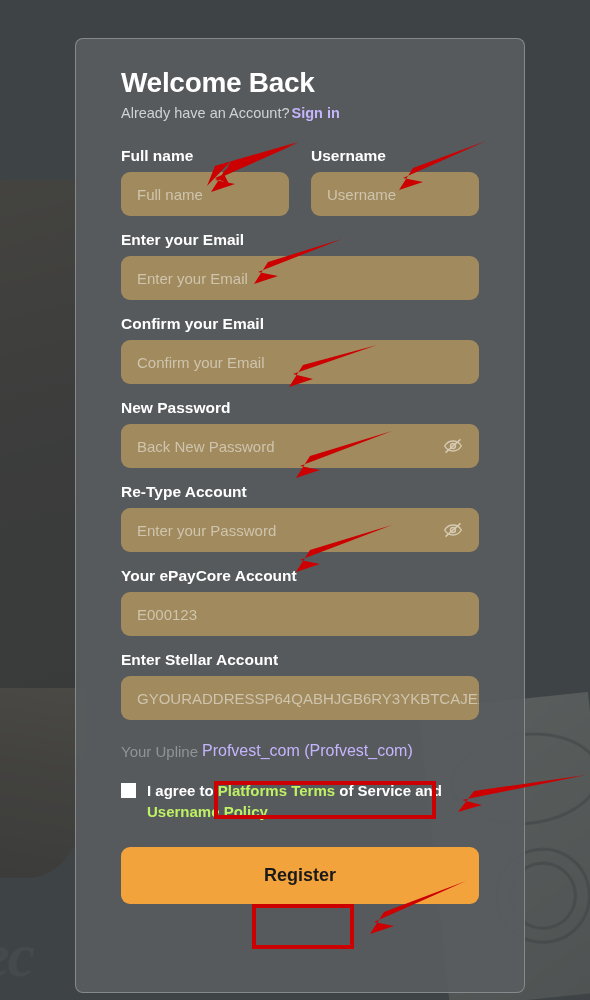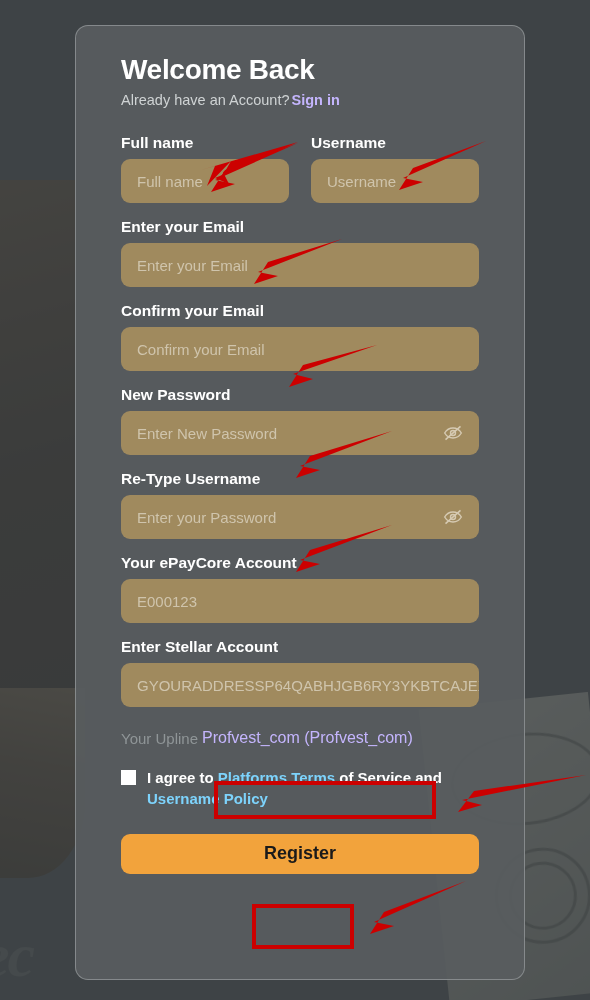--- a/index.html
+++ b/index.html
@@ -76,26 +76,26 @@
   .scrim {
     position: absolute;
     inset: 0;
     background: rgba(63,68,70,.80);
   }
 
   
   .card {
     position: absolute;
     left: 75px;
-    top: 25px;
+    top: 38px;
     width: 450px;
     height: 955px;
     background: rgba(88,93,95,.93);
     border: 1px solid rgba(190,196,198,.45);
-    border-radius: 13px;
+    border-radius: 8px;
     padding: 28px 45px 0 45px;
   }
 
   .title {
     font-size: 28px;
     font-weight: bold;
     color: #ffffff;
     letter-spacing: -0.3px;
     margin-bottom: 6px;
   }
@@ -179,24 +179,24 @@
     border: 1px solid #ffffff;
     margin-top: 3px;
     flex: 0 0 auto;
   }
   .terms-text {
     font-size: 15px;
     color: #ffffff;
     line-height: 1.42;
     font-weight: bold;
   }
-  .terms-text .lnk { color: #7dd3fc; }
+  .terms-text .lnk { color: #bef264; }
 
   .register-btn {
-    height: 40px;
+    height: 57px;
     background: #f2a33c;
     border-radius: 9px;
     display: flex;
     align-items: center;
     justify-content: center;
     font-size: 18px;
     font-weight: bold;
     color: #1a1a1a;
     cursor: pointer;
   }
@@ -254,31 +254,31 @@
     <div class="group">
       <div class="field-label">Confirm your Email</div>
       <div class="input">
         <span class="ph">Confirm your Email</span>
       </div>
     </div>
 
     <div class="group">
       <div class="field-label">New Password</div>
       <div class="input">
-        <span class="ph">Enter New Password</span>
+        <span class="ph">Back New Password</span>
         <svg class="eye" viewBox="0 0 24 24">
           <path d="M2 12s3.6-6 10-6 10 6 10 6-3.6 6-10 6S2 12 2 12z" fill="none" stroke="#e8e0cf" stroke-width="1.7"></path>
           <circle cx="12" cy="12" r="3" fill="none" stroke="#e8e0cf" stroke-width="1.7"></circle>
           <line x1="3" y1="20" x2="21" y2="4" stroke="#e8e0cf" stroke-width="1.9"></line>
         </svg>
       </div>
     </div>
 
     <div class="group">
-      <div class="field-label">Re-Type Username</div>
+      <div class="field-label">Re-Type Account</div>
       <div class="input">
         <span class="ph">Enter your Password</span>
         <svg class="eye" viewBox="0 0 24 24">
           <path d="M2 12s3.6-6 10-6 10 6 10 6-3.6 6-10 6S2 12 2 12z" fill="none" stroke="#e8e0cf" stroke-width="1.7"></path>
           <circle cx="12" cy="12" r="3" fill="none" stroke="#e8e0cf" stroke-width="1.7"></circle>
           <line x1="3" y1="20" x2="21" y2="4" stroke="#e8e0cf" stroke-width="1.9"></line>
         </svg>
       </div>
     </div>
 

